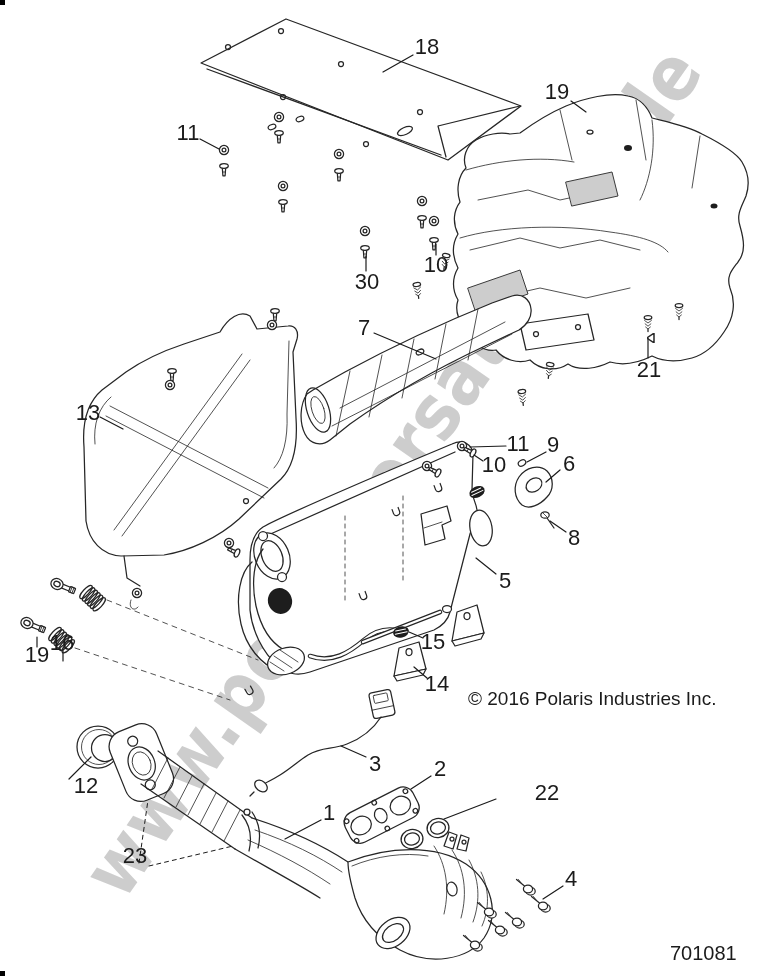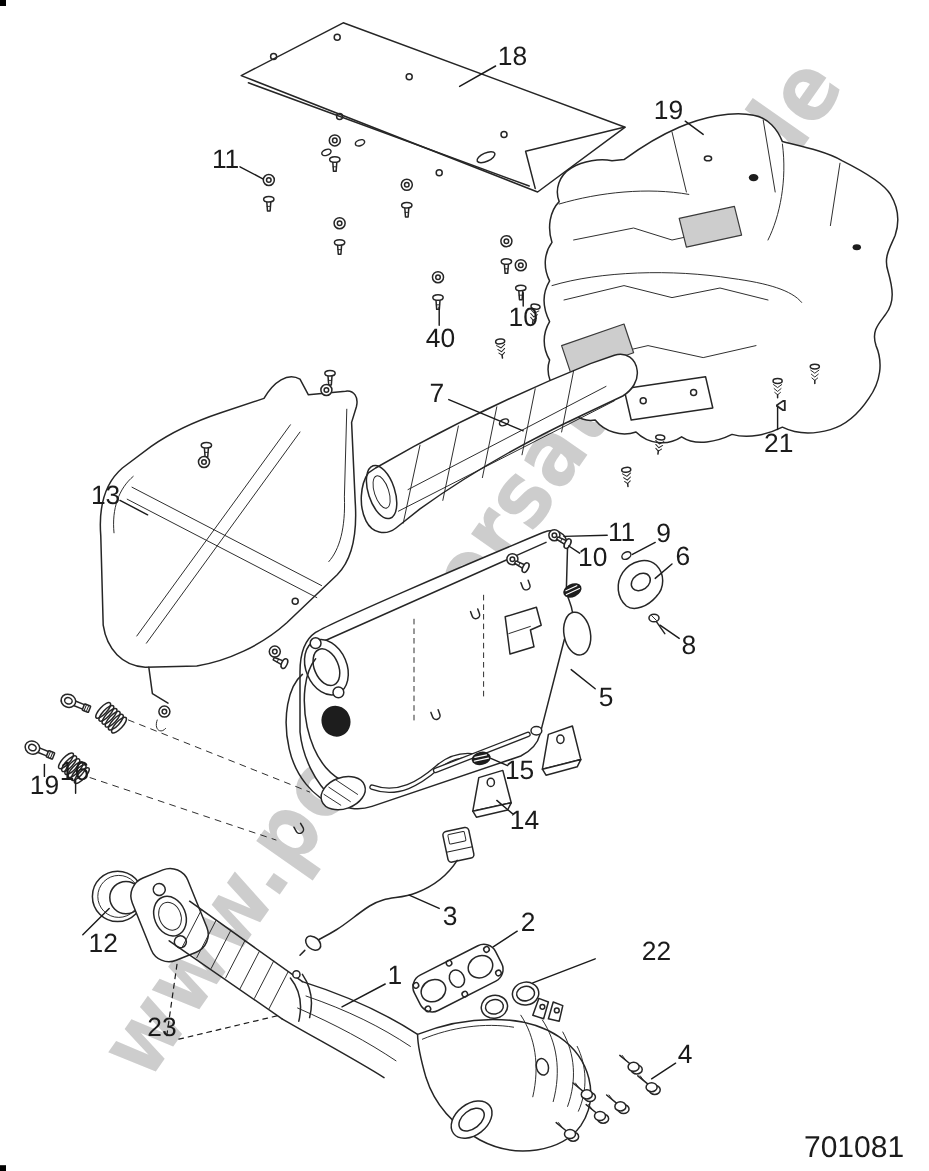--- a/index.html
+++ b/index.html
@@ -19,21 +19,21 @@
   svg .wm{fill:#a0a0a0;fill-opacity:0.52;stroke:none;
           font-family:"DejaVu Sans","Liberation Sans",sans-serif;font-weight:bold;
           font-size:76px;letter-spacing:1px;}
   svg .corner{fill:#000;stroke:none;}
   #callouts{position:absolute;left:0;top:0;width:100%;height:100%;pointer-events:none;}
   .callout{position:absolute;transform:translate(-50%,-50%);
            font-size:22px;color:#1b1b1b;white-space:nowrap;}
   .leader{stroke:#1b1b1b;stroke-width:1.2;fill:none;}
   .leader.dashed{stroke-dasharray:4 4;stroke-width:1;}
   .copyright{position:absolute;left:468px;top:688px;font-size:19px;color:#1b1b1b;}
-  .part-number{position:absolute;left:670px;top:942px;font-size:25px;color:#1b1b1b;}
+  .part-number{position:absolute;left:670px;top:942px;font-size:20px;color:#1b1b1b;}
 </style>
 </head>
 <body>
 
 <div class="stage">
 <svg width="774" height="976" viewBox="0 0 774 976">
   <defs>
     <marker id="arrow" markerWidth="8" markerHeight="8" refX="4" refY="1" orient="auto-start-reverse">
       <path d="M0,6 L4,0 L8,6 Z" fill="#1b1b1b" stroke="none"></path>
     </marker>
@@ -356,21 +356,21 @@
       </g>
 
   <rect x="0" y="0" width="5" height="5" class="corner"></rect>
   <rect x="0" y="971" width="5" height="5" class="corner"></rect>
 </svg>
 
 <div id="callouts">
       <span class="callout" style="left: 427px; top: 47px;">18</span>
       <span class="callout" style="left: 188px; top: 133px;">11</span>
       <span class="callout" style="left: 557px; top: 92px;">19</span>
-      <span class="callout" style="left: 367px; top: 282px;">40</span>
+      <span class="callout" style="left: 367px; top: 282px;">30</span>
       <span class="callout" style="left: 436px; top: 265px;">10</span>
       <span class="callout" style="left: 364px; top: 328px;">7</span>
       <span class="callout" style="left: 649px; top: 370px;">21</span>
       <span class="callout" style="left: 88px; top: 413px; text-align: center;">13</span>
       <span class="callout" style="left: 518px; top: 444px;">11</span>
       <span class="callout" style="left: 494px; top: 465px;">10</span>
       <span class="callout" style="left: 553px; top: 445px;">9</span>
       <span class="callout" style="left: 569px; top: 464px;">6</span>
       <span class="callout" style="left: 574px; top: 538px;">8</span>
       <span class="callout" style="left: 505px; top: 581px;">5</span>
@@ -380,14 +380,15 @@
       <span class="callout" style="left: 62px; top: 643px;">16</span>
       <span class="callout" style="left: 58px; top: 786px; margin-left: 28px;">12</span>
       <span class="callout" style="left: 375px; top: 764px;">3</span>
       <span class="callout" style="left: 329px; top: 813px;">1</span>
       <span class="callout" style="left: 440px; top: 769px;">2</span>
       <span class="callout" style="left: 507px; top: 793px; margin-left: 40px;">22</span>
       <span class="callout" style="left: 135px; top: 856px;">23</span>
       <span class="callout" style="left: 571px; top: 879px;">4</span>
     </div>
 
+<div class="copyright">© 2016 Polaris Industries Inc.</div>
 <div class="part-number">701081</div>
 </div>
 
 </body></html>

